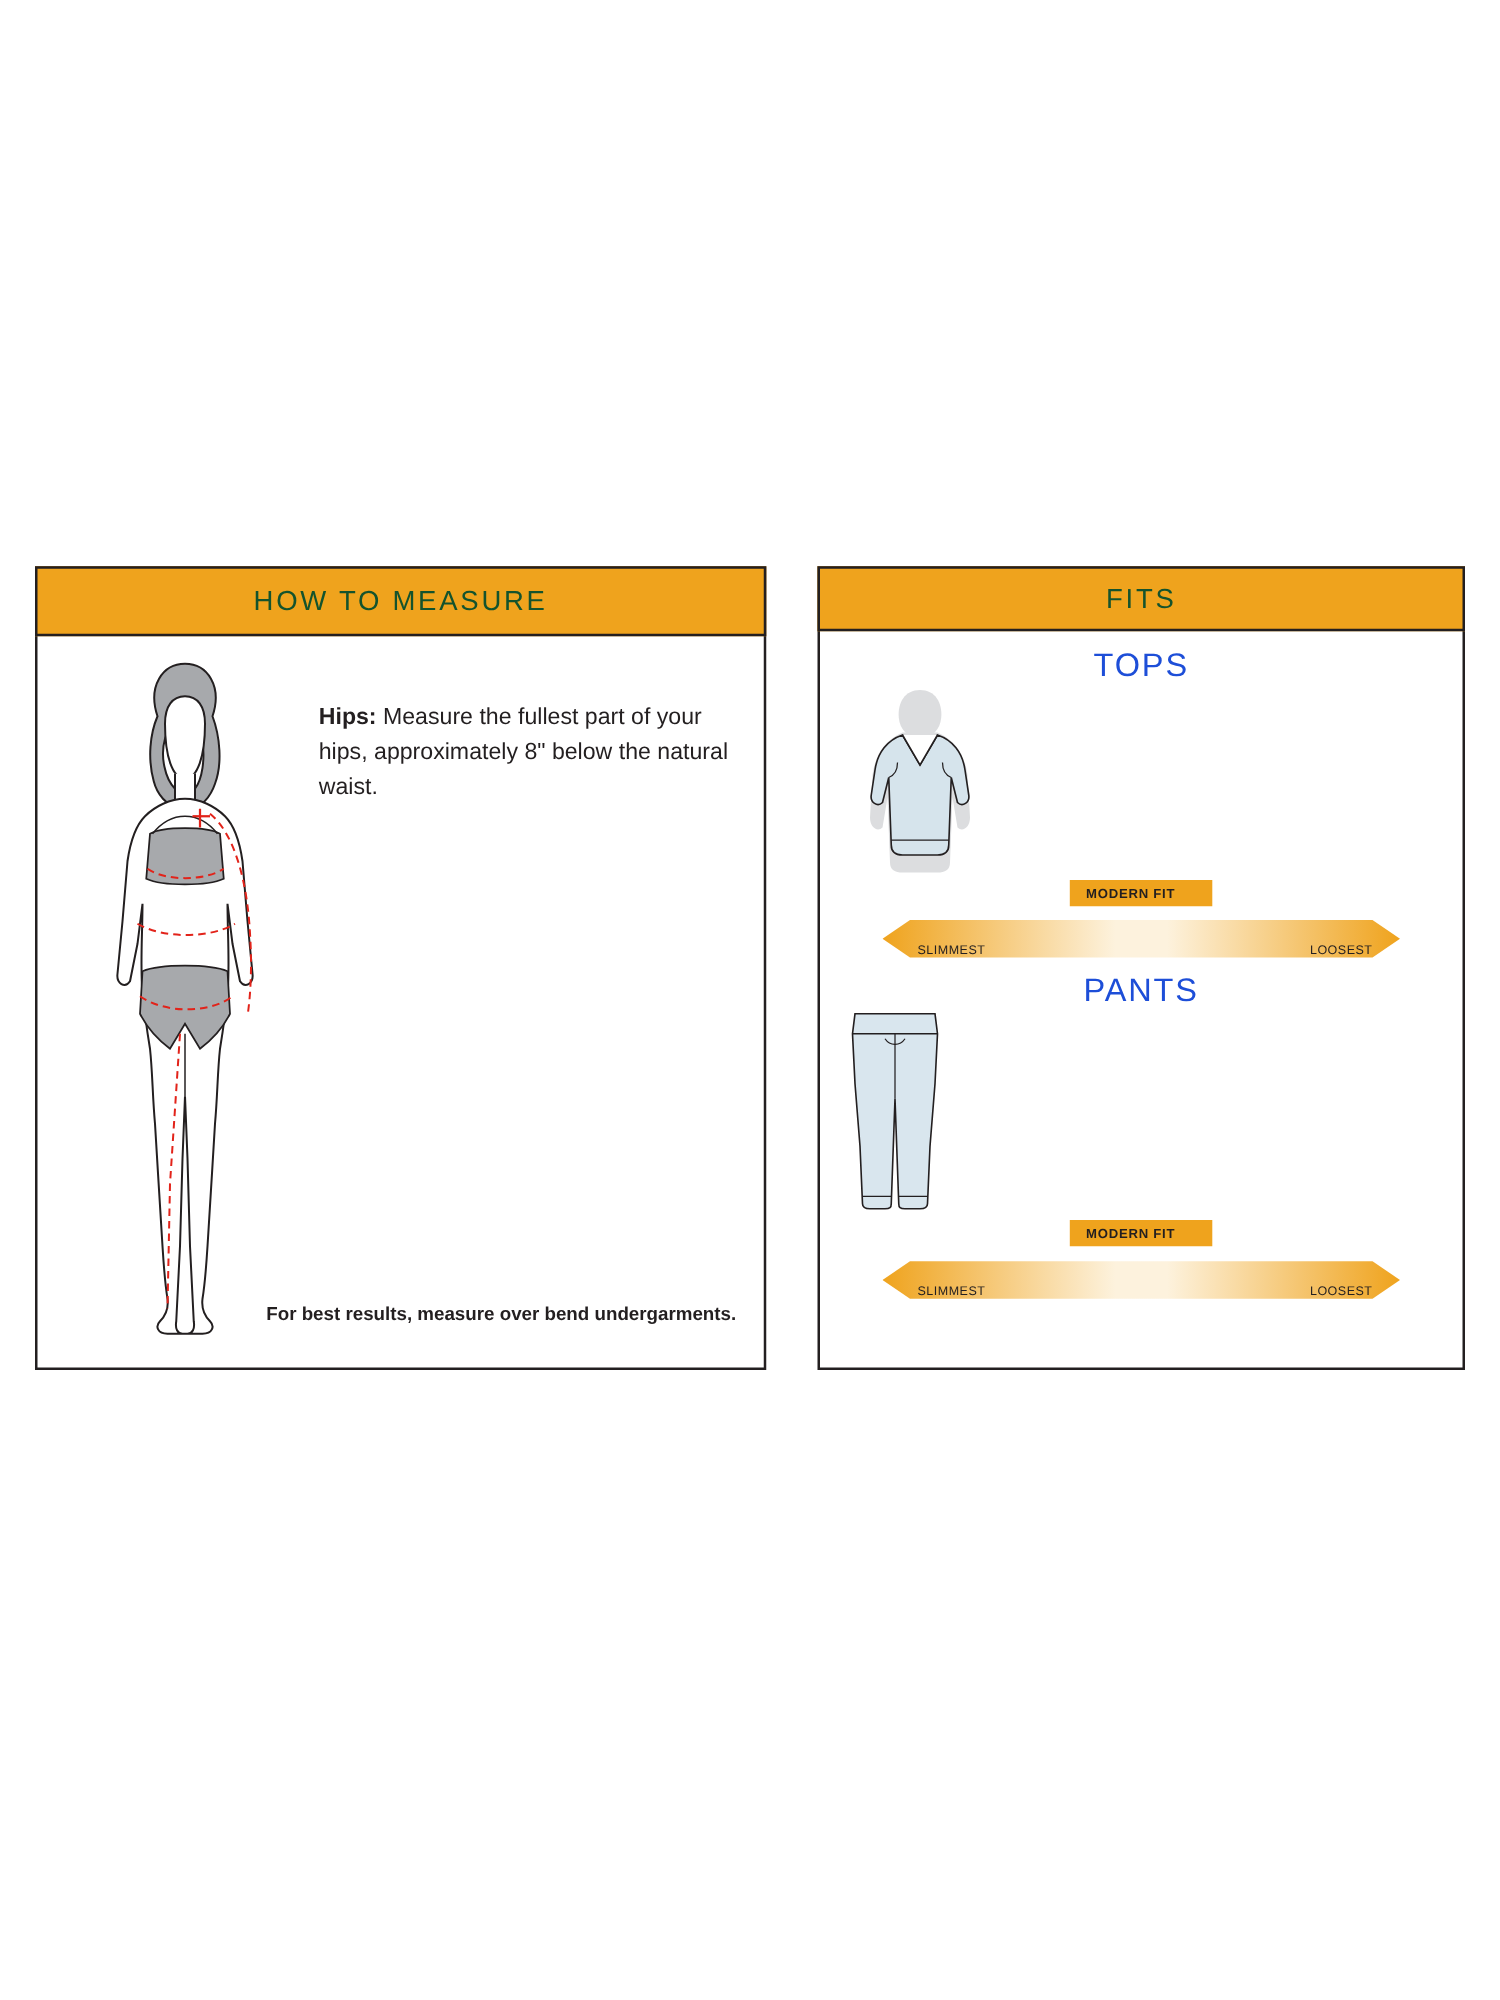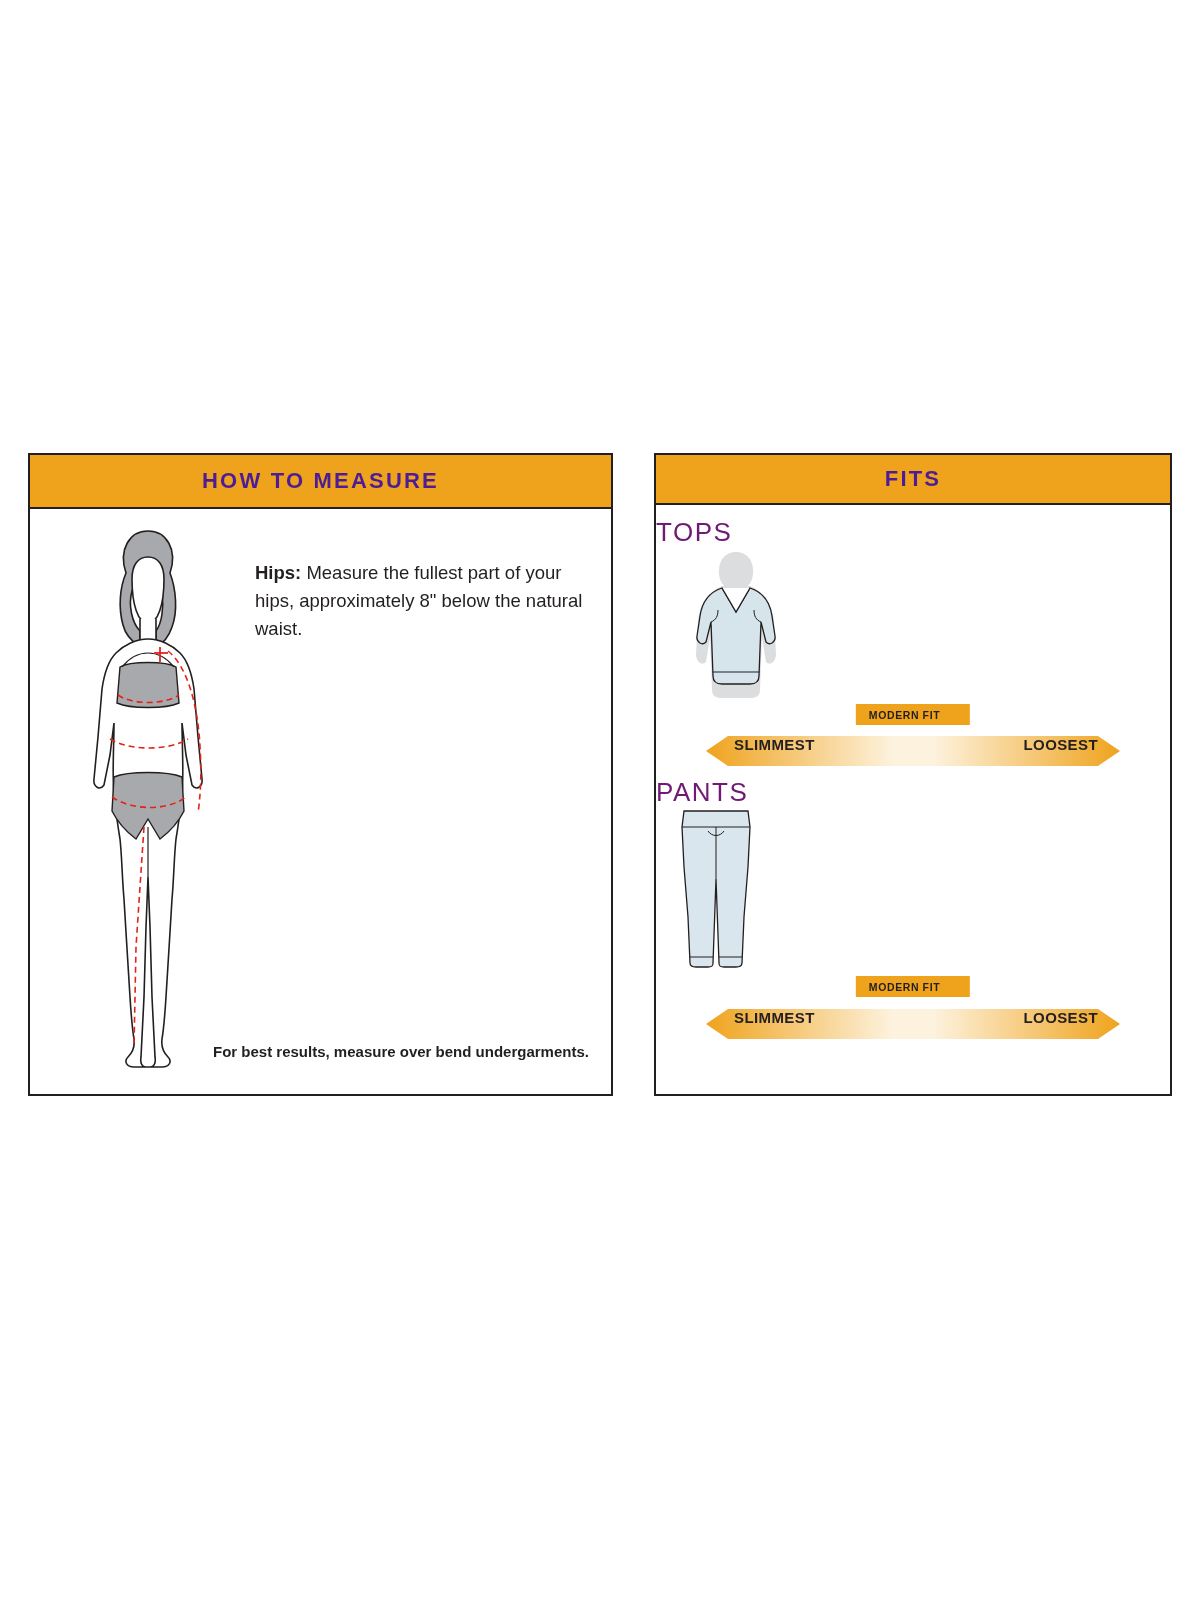--- a/index.html
+++ b/index.html
@@ -52,23 +52,23 @@
     border: 2px solid #231f20;
     display: flex;
     align-items: center;
     justify-content: center;
   }
   #panel-measure .panel-header { width: 585px; height: 56px; }
   #panel-fits .panel-header { width: 518px; height: 52px; }
 
   .panel-header span {
     font-size: 22px;
-    font-weight: bold;
+    font-weight: normal;
     letter-spacing: 2.2px;
-    color: #4c1d95;
+    color: #14532d;
     font-family: "Liberation Sans", sans-serif;
   }
 
   
   #measure-text {
     position: absolute;
     left: 225px;
     top: 85px;
     width: 338px;
   }
@@ -96,23 +96,24 @@
     left: 18px;
     top: 72px;
     width: 200px;
     height: 545px;
   }
 
   
   .fit-title {
     position: absolute;
     width: 100%;
+    text-align: center;
     font-size: 26px;
     letter-spacing: 1.5px;
-    color: #701a75;
+    color: #1d4ed8;
   }
   #tops-title { top: 62px; }
   #pants-title { top: 322px; }
 
   .garment {
     position: absolute;
     left: 0;
     width: 100%;
     text-align: center;
   }
@@ -136,23 +137,23 @@
     position: absolute;
     left: 50px;
     width: 414px;
     height: 34px;
   }
   #tops-scale { top: 279px; }
   #pants-scale { top: 552px; }
 
   .scale-label {
     position: absolute;
-    top: 2px;
-    font-size: 15px;
-    font-weight: bold;
+    top: 21px;
+    font-size: 10px;
+    font-weight: normal;
     letter-spacing: 0.4px;
     color: #231f20;
   }
   .scale-label.left { left: 28px; }
   .scale-label.right { right: 22px; }
 
   svg { display: block; }
 </style>
 </head>
 <body>

